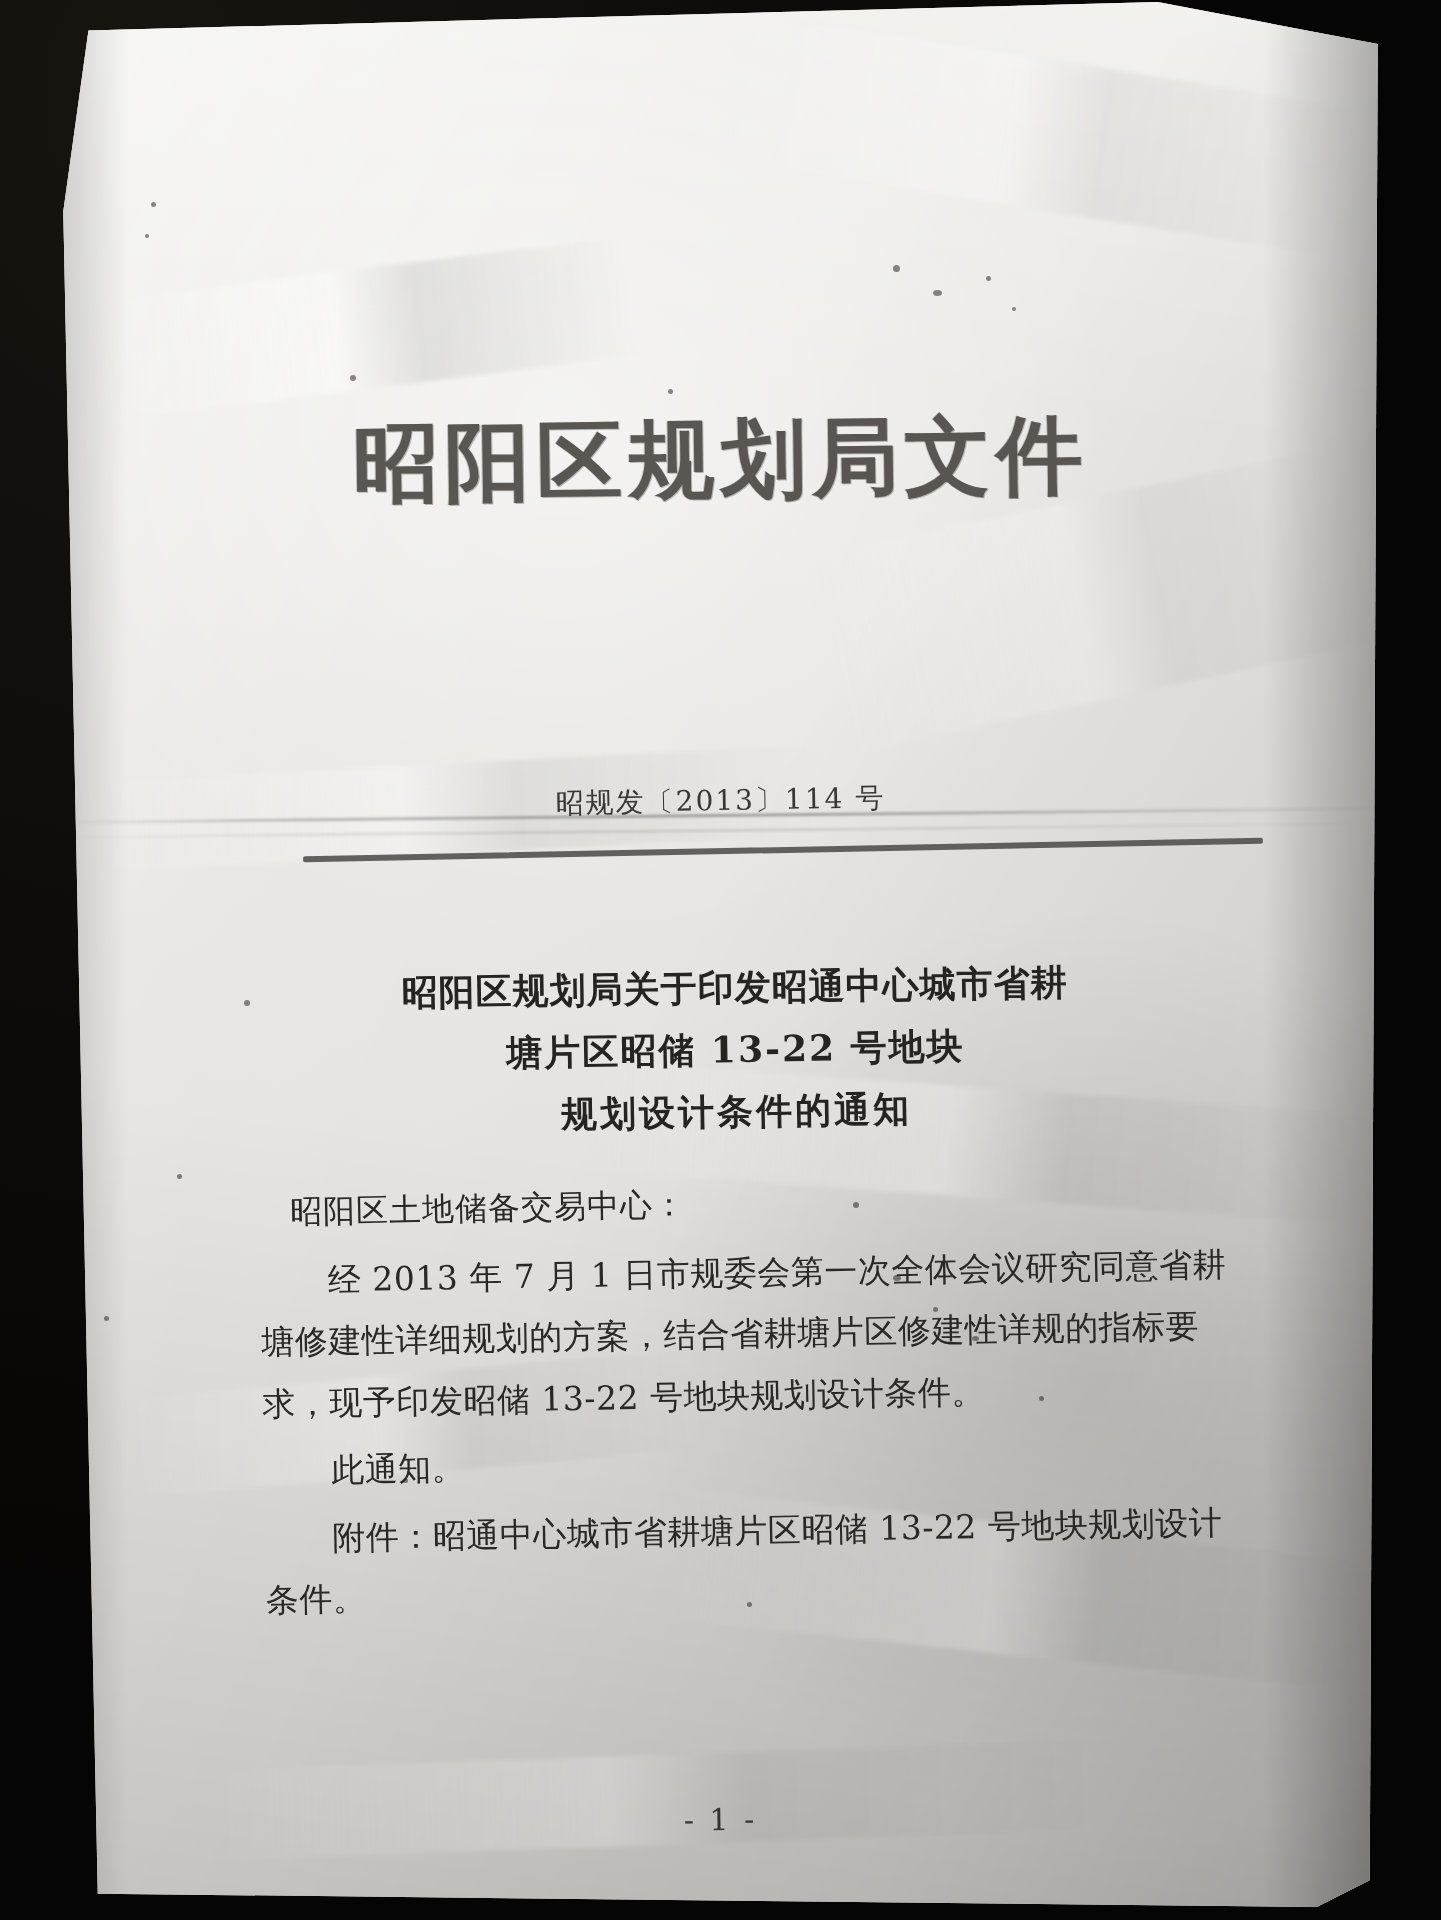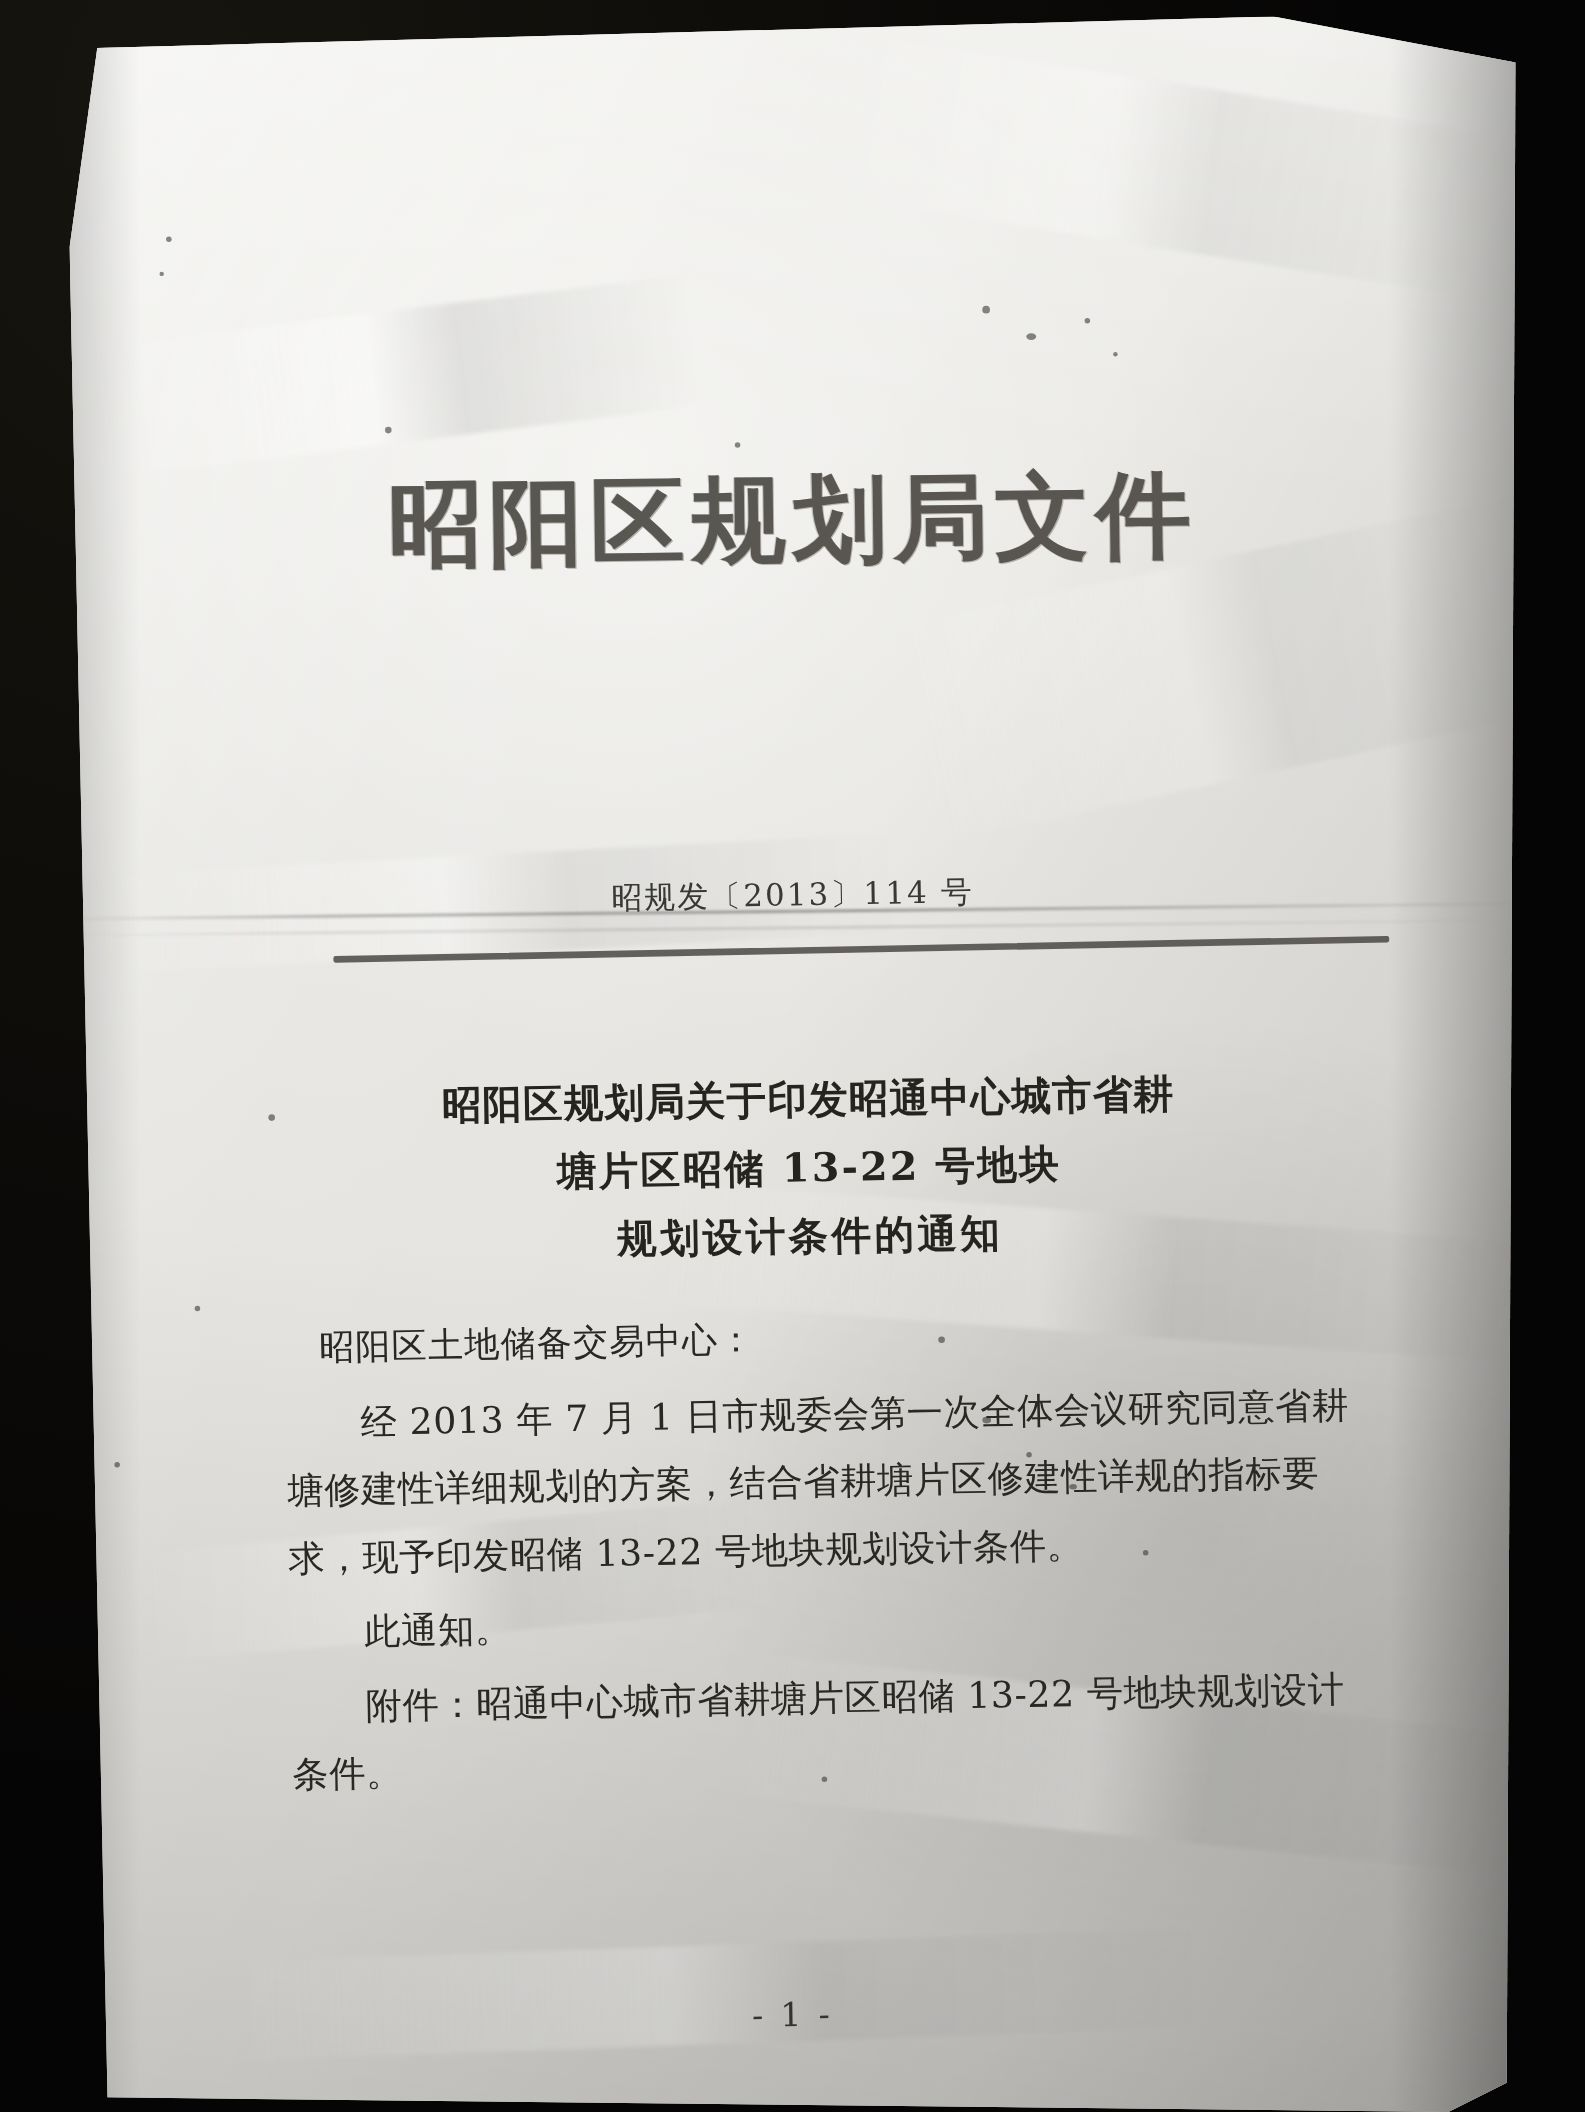--- a/index.html
+++ b/index.html
@@ -30,21 +30,21 @@
     background:
       radial-gradient(ellipse at 10% 5%, #17150f 0%, #060505 60%),
       radial-gradient(ellipse at 95% 95%, #1a1713 0%, #050404 55%);
     z-index: 0;
   }
 
   
   .paper {
     position: absolute;
     left: 58px;
-    top: 15px;
+    top: 2px;
     width: 1325px;
     height: 1905px;
     z-index: 2;
     background: #cfcdc8;
     clip-path: polygon(
       2.3% 1.5%,
       83.0% 0.0%,
       99.6% 2.2%,
       99.0% 98.6%,
       95.0% 100%,

